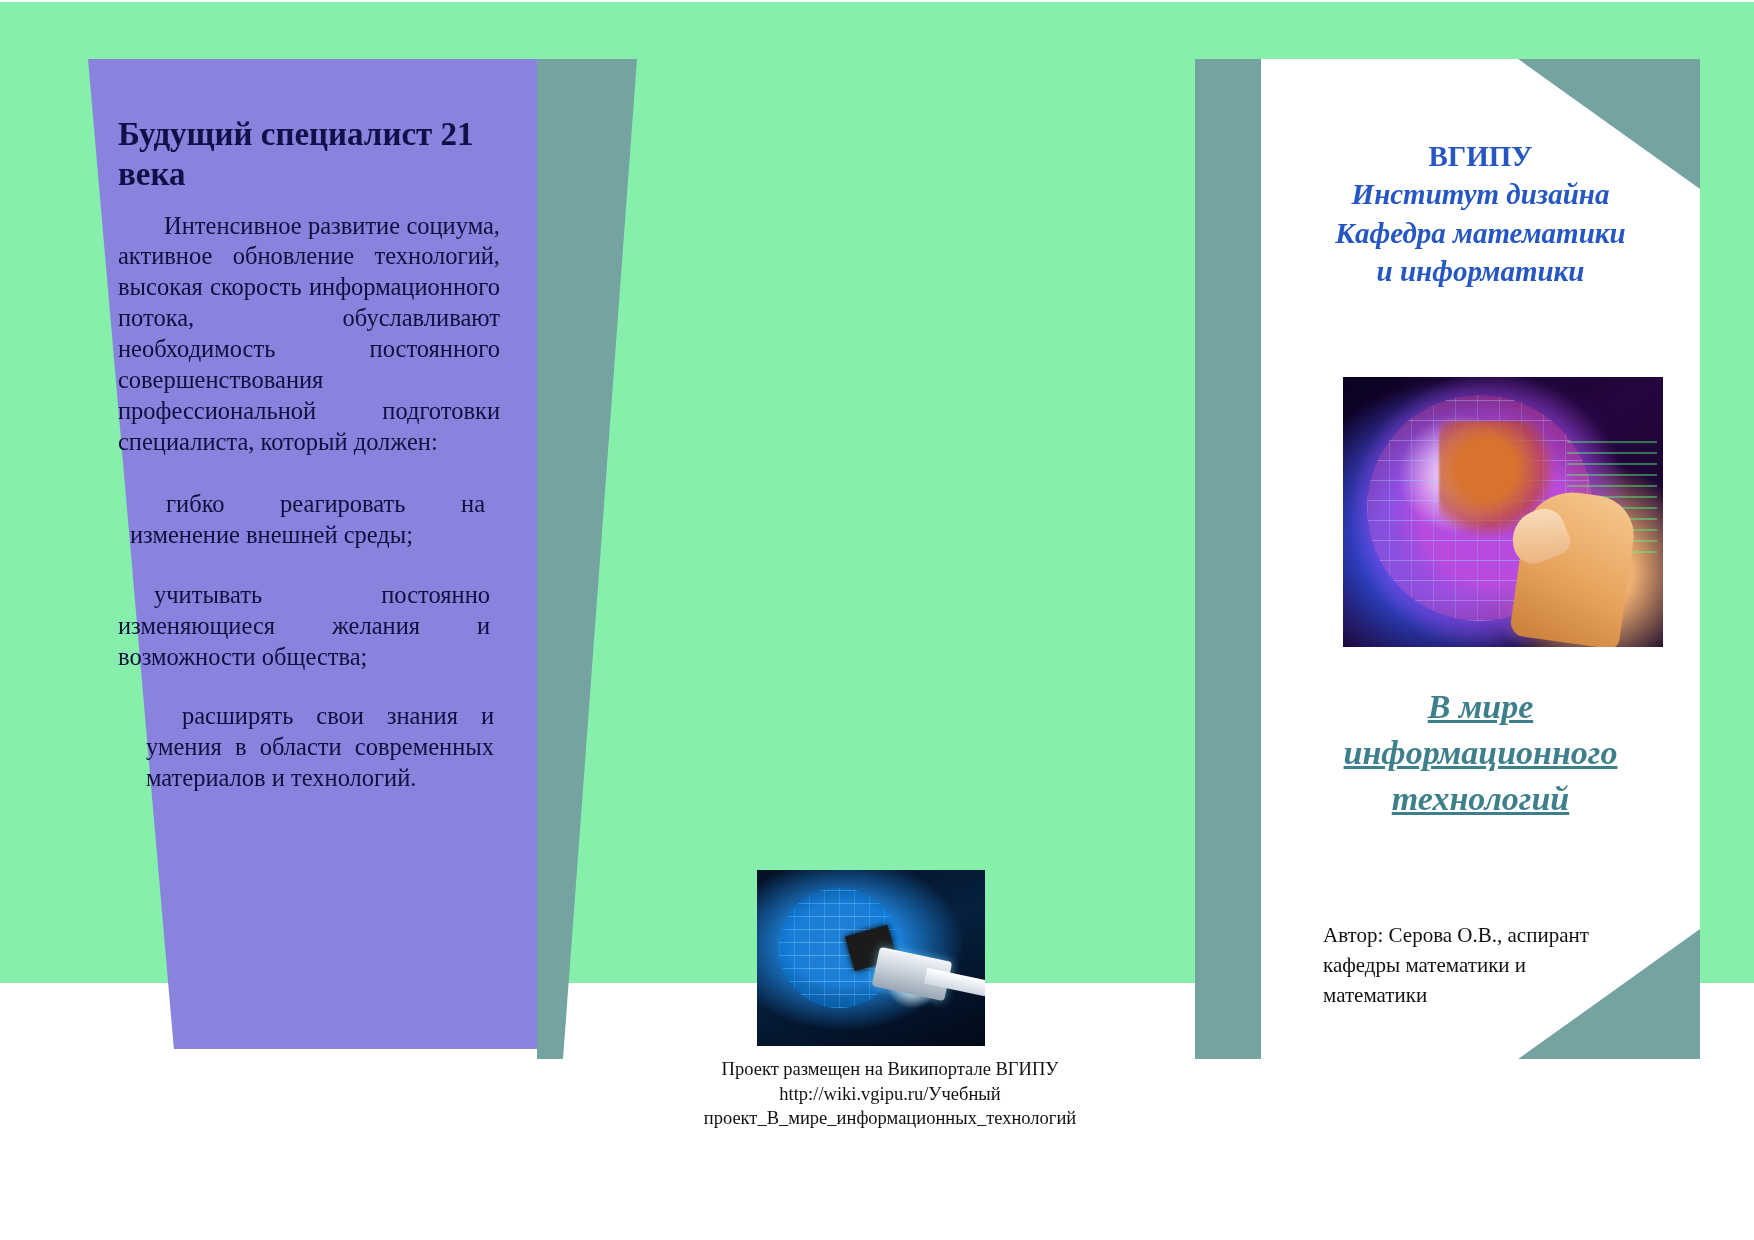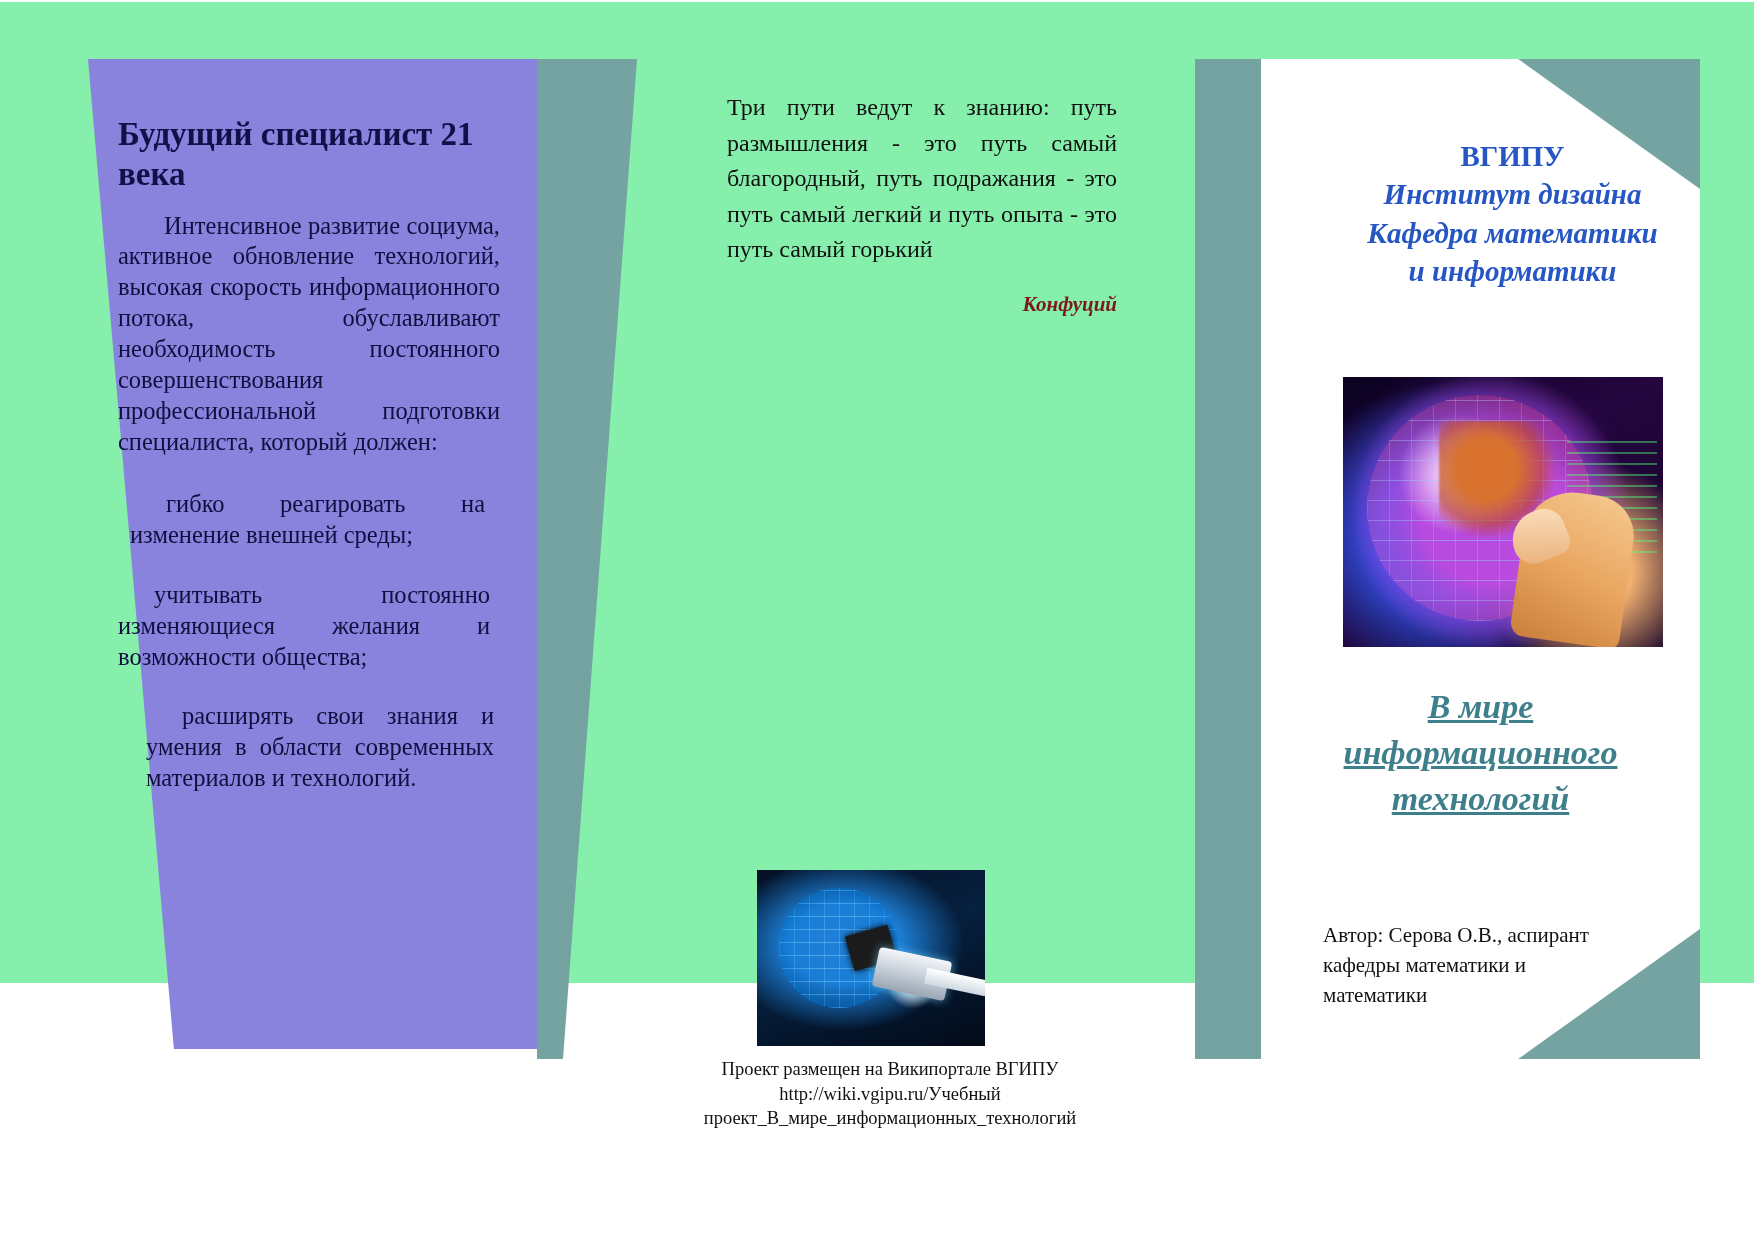--- a/index.html
+++ b/index.html
@@ -198,21 +198,20 @@
   .org-title {
     position: absolute;
     left: 0; top: 78px; width: 100%;
     text-align: center;
     color: #2556c4;
     font-family: "Liberation Serif", serif;
     font-weight: bold;
     font-style: italic;
     font-size: 29px;
     line-height: 1.32;
-    padding-left: 32px;
   }
   .org-title .line1 { font-style: normal; }
 
   .globe-image {
     position: absolute;
     left: 82px;
     top: 318px;
     width: 320px;
     height: 270px;
     background:
@@ -292,24 +291,20 @@
       <ul class="left-bullets">
         <li>гибко реагировать на изменение внешней среды;</li>
         <li>учитывать постоянно изменяющиеся желания и возможности общества;</li>
         <li>расширять свои знания и умения в области современных материалов и технологий.</li>
       </ul>
     </div>
   </div>
 
   <div class="panel-mid-bar"></div>
 
-  <div class="quote-block">
-    <p class="quote-text">Три пути ведут к знанию: путь размышления - это путь самый благородный, путь подражания - это путь самый легкий и путь опыта - это путь самый горький</p>
-    <p class="quote-author">Конфуций</p>
-  </div>
 
   <div class="mid-image">
     <div class="grid"></div>
     <div class="chip"></div>
     <div class="plug"></div>
     <div class="cable"></div>
   </div>
 
   <div class="mid-caption">
     <div>Проект размещен на Википортале ВГИПУ</div>

